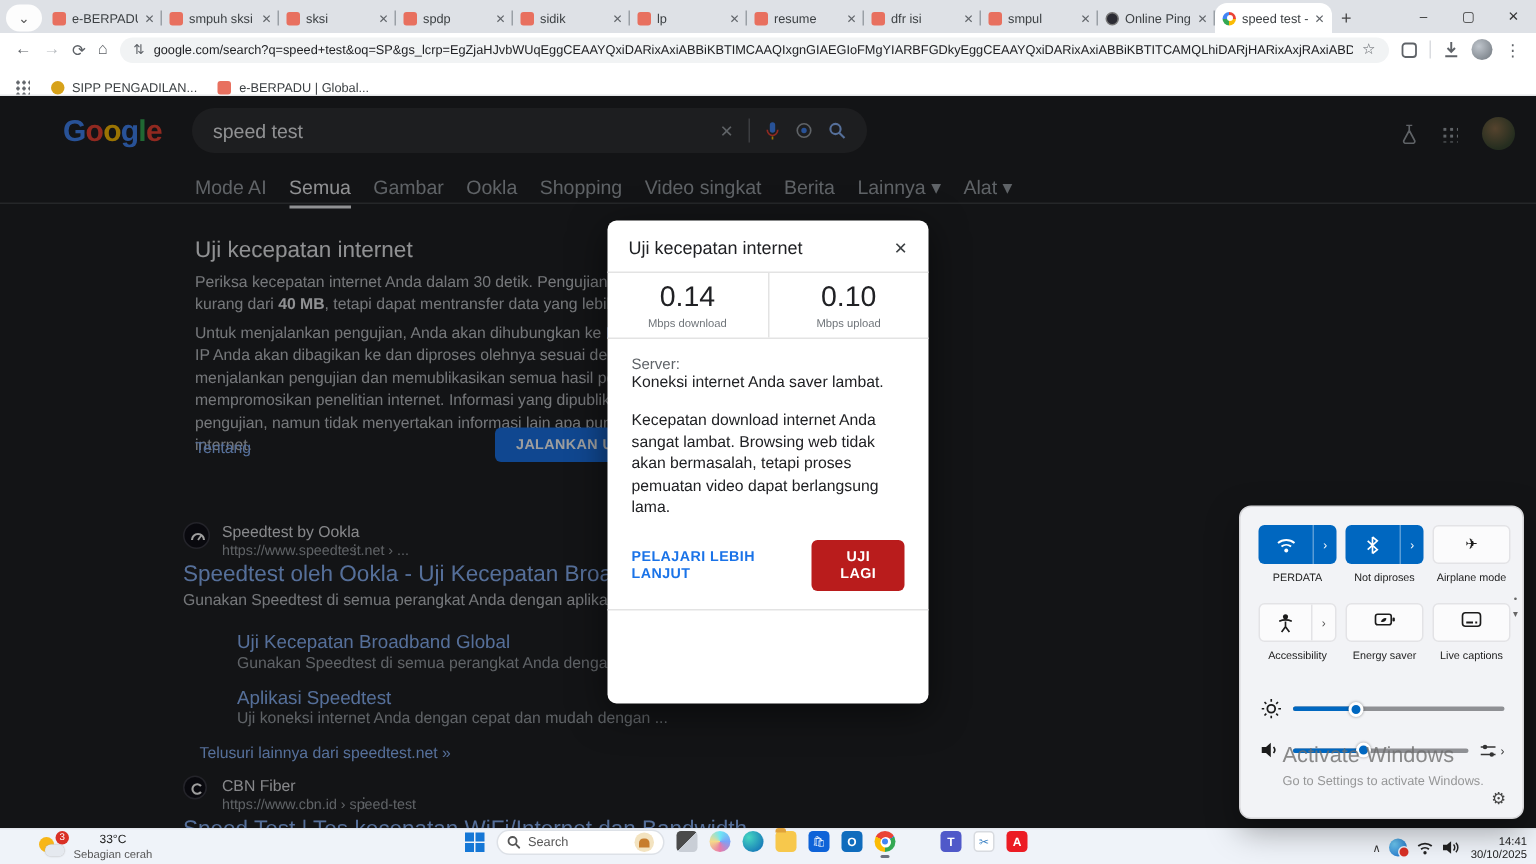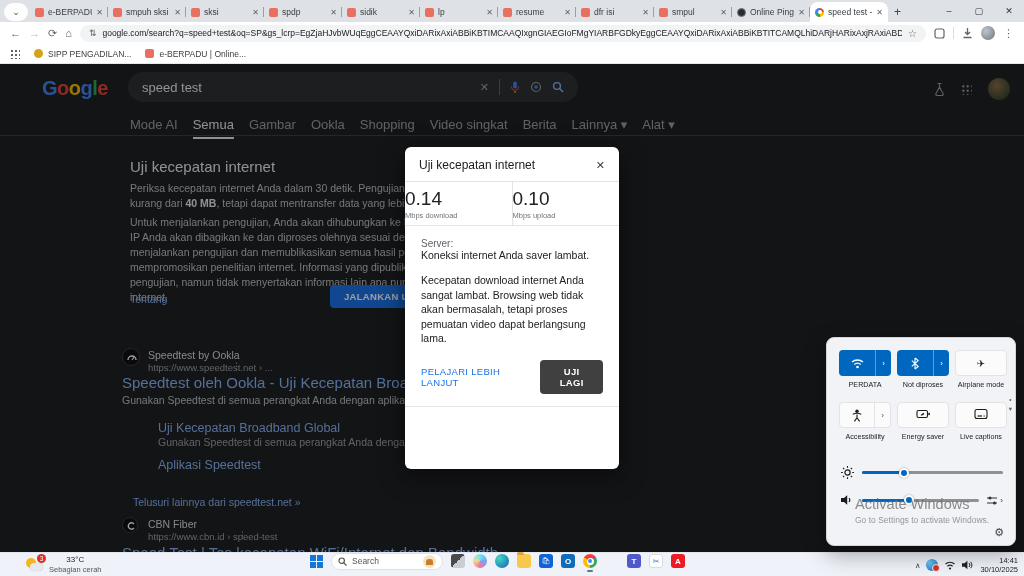--- a/index.html
+++ b/index.html
@@ -39,21 +39,21 @@
              display:flex; align-items:center; gap:6px; padding:0 9px; min-width:0; }
   #omnibox .tune { font-size:9px; color:#5f6368; }
   #omnibox .url { font-size:8.5px; color:#202124; white-space:nowrap; overflow:hidden;
                   flex:1; }
   #omnibox .star { font-size:10px; color:#5f6368; }
   .tb-sep { width:1px; height:12px; background:#dadce0; }
   .avatar-sm { width:14px; height:14px; border-radius:50%;
                background:radial-gradient(circle at 35% 35%, #bfc5cc, #6d747b); }
 
   #bookmarks { position:absolute; left:0; top:44px; width:1024px; height:20px; background:#fff;
-               display:flex; align-items:center; gap:14px; padding:0 10px;
+               display:flex; align-items:flex-end; gap:14px; padding:0 10px;
                font-size:8.5px; color:#3c4043; border-bottom:1px solid #e6e8ea; }
   .grid9 { width:10px; height:10px;
            background:radial-gradient(circle, #5f6368 1px, transparent 1.3px) 0 0/4px 4px; }
   .bm { display:flex; align-items:center; gap:5px; }
   .bm-ic1 { width:9px; height:9px; border-radius:50%; background:#d7a21a; }
   .bm-ic2 { width:9px; height:9px; border-radius:2px; background:#e8705f; }
 
   
   #page { position:absolute; left:0; top:64px; width:1024px; height:488px;
           background:#202124; overflow:hidden; }
@@ -104,32 +104,32 @@
   
   #dialog { position:absolute; left:405px; top:83px; width:214px; height:322px;
             background:#fff; border-radius:6px; z-index:10;
             box-shadow:0 6px 24px rgba(0,0,0,0.5); }
   .dlg-head { display:flex; justify-content:space-between; align-items:center;
               padding:11px 14px 9px 14px; }
   .dlg-title { font-size:12px; color:#202124; }
   .dlg-close { font-size:11px; color:#3c4043; }
   .dlg-stats { display:flex; border-top:1px solid #e3e3e3; border-bottom:1px solid #e3e3e3;
                height:45px; }
-  .stat { flex:1; display:flex; flex-direction:column; align-items:flex-start; justify-content:center; }
+  .stat { flex:1; display:flex; flex-direction:column; align-items:center; justify-content:center; }
   .stat + .stat { border-left:1px solid #e3e3e3; }
   .stat .val { font-size:19px; color:#202124; }
   .stat .cap { font-size:7.5px; color:#70757a; margin-top:1px; }
   .dlg-body { padding:12px 16px 0 16px; }
   .srv { font-size:10px; color:#5f6368; margin-bottom:0; }
   .sts { font-size:10.5px; color:#202124; margin-bottom:12px; }
   .dtl { font-size:10.5px; color:#202124; line-height:14.5px; }
   .dlg-btns { display:flex; justify-content:flex-end; align-items:center; gap:16px;
               margin-top:14px; }
-  .btn-text { font-size:9.5px; font-weight:normal; color:#1a73e8; letter-spacing:0.3px; }
-  .btn-fill { font-size:9.5px; font-weight:bold; color:#fff; background:#404040;
+  .btn-text { font-size:9.5px; font-weight:bold; color:#1a73e8; letter-spacing:0.3px; }
+  .btn-fill { font-size:9.5px; font-weight:bold; color:#fff; background:#b91c1c;
               border:none; border-radius:4px; padding:6px 13px; letter-spacing:0.3px; }
   .dlg-div { border-top:1px solid #e3e3e3; margin-top:12px; }
   .dlg-feedback { text-align:right; padding:8px 16px; font-size:9.5px; color:#5f6368; }
 
   
   #qs { position:absolute; left:826px; top:337px; width:190px; height:209px;
         background:#f2f3f6; border:1px solid #d5d5d8; border-radius:8px; z-index:60;
         box-shadow:0 8px 22px rgba(0,0,0,0.35); }
   .tile { position:absolute; width:52px; height:26px; border-radius:4px; display:flex;
           align-items:center; justify-content:center; }
@@ -310,21 +310,21 @@
 </div>
 
 <div id="bookmarks">
   <span class="grid9"></span>
   <span class="bm">
       <span class="bm-ic1"></span>
       <span>SIPP PENGADILAN...</span>
     </span>
   <span class="bm">
       <span class="bm-ic2"></span>
-      <span>e-BERPADU | Online...</span>
+      <span>e-BERPADU | Global...</span>
     </span>
 </div>
 
 <div id="page">
 
   <div class="glogo">
     <span style="color:#4285f4">G</span><span style="color:#ea4335">o</span><span style="color:#fbbc05">o</span><span style="color:#4285f4">g</span><span style="color:#34a853">l</span><span style="color:#ea4335">e</span>
   </div>
 
   <div class="searchbox">
@@ -380,20 +380,21 @@
       </svg>
   </div>
   <div class="src-name" style="left:148px; top:285px">Speedtest by Ookla</div>
   <div class="src-url" style="left:148px; top:298px">https://www.speedtest.net › ...</div>
   <div class="dots3" style="left:232px; top:297px">⋮</div>
   <a class="rtitle" style="left:122px; top:310px">Speedtest oleh Ookla - Uji Kecepatan Broadband Global</a>
   <div class="rsnip" style="left:122px; top:330px">Gunakan Speedtest di semua perangkat Anda dengan aplikasi desktop dan seluler g...</div>
   <a class="subt" style="left:158px; top:357px">Uji Kecepatan Broadband Global</a>
   <div class="subs" style="left:158px; top:372px">Gunakan Speedtest di semua perangkat Anda dengan ...</div>
   <a class="subt" style="left:158px; top:394px">Aplikasi Speedtest</a>
+  <div class="subs" style="left:158px; top:409px">Uji koneksi internet Anda dengan cepat dan mudah dengan ...</div>
   <a class="morelink" style="left:133px; top:432px">Telusuri lainnya dari speedtest.net »</a>
 
   <div class="favicon-res" style="left:122px; top:453px; width:16px; height:16px">
     <svg width="10" height="10">
         <path d="M8 3 a3.2 3.2 0 1 0 0 4" fill="none" stroke="#fff" stroke-width="1.4"></path>
       </svg>
   </div>
   <div class="src-name" style="left:148px; top:454px">CBN Fiber</div>
   <div class="src-url" style="left:148px; top:467px">https://www.cbn.id › speed-test</div>
   <div class="dots3" style="left:238px; top:466px">⋮</div>

